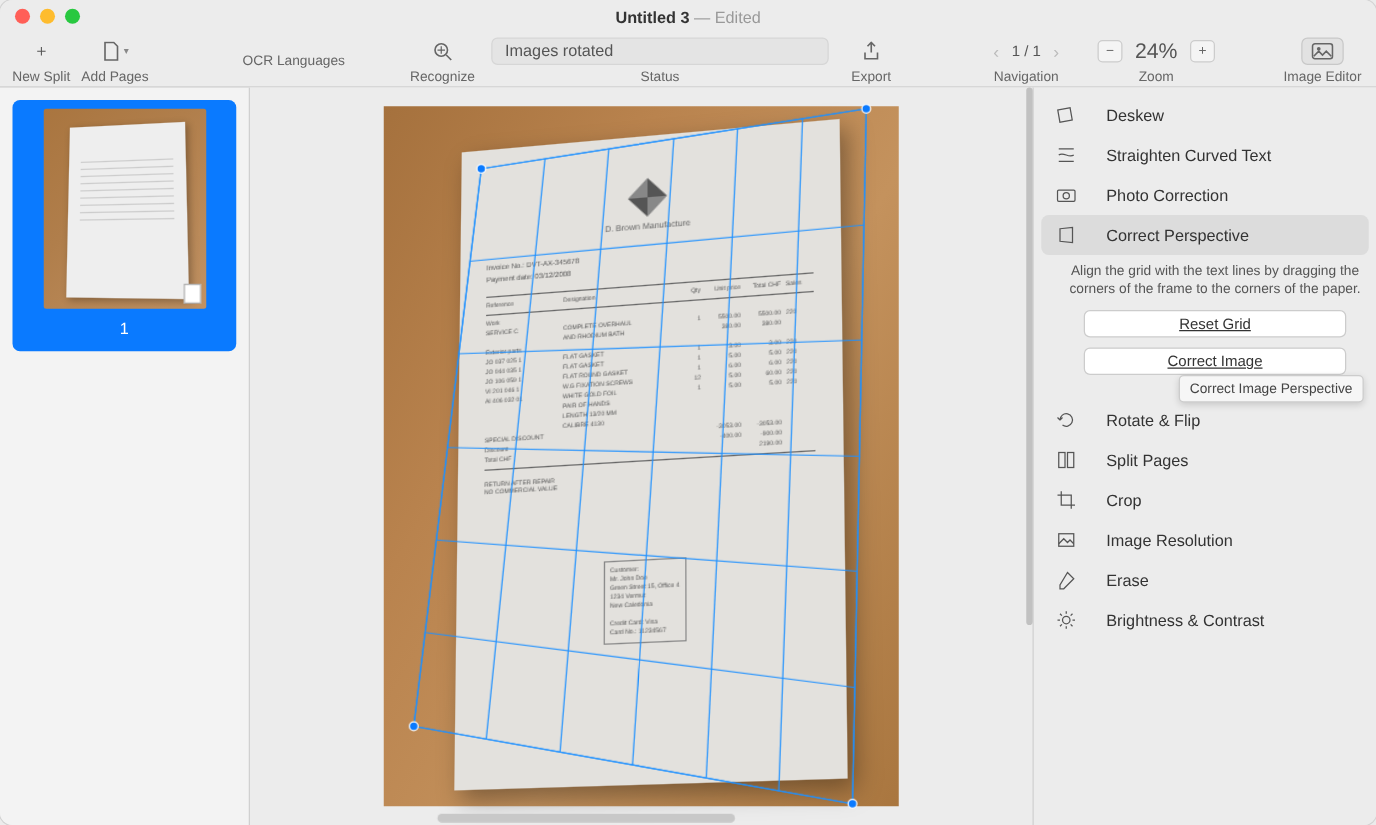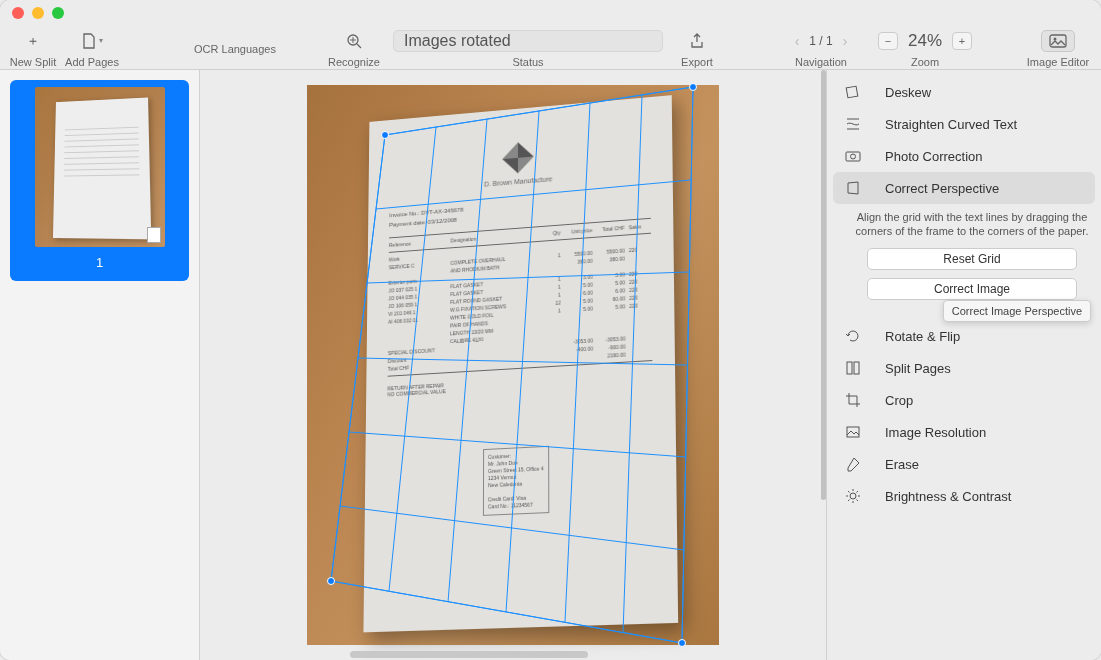--- a/index.html
+++ b/index.html
@@ -90,21 +90,21 @@
   clip-path: polygon(0 0, 100% 0, 50% 50%, 100% 100%, 0 100%, 50% 50%);
   transform: scaleX(0.8);
   opacity: .5;
 }
 .tb-status {
   height: 22px;
   background: #e4e4e4;
   border: 1px solid #d6d6d6;
   border-radius: 5px;
   padding: 0 10px;
-  font-size: 16px;
+  font-size: 13px;
   width: 270px;
   display: flex;
   align-items: center;
   color: #555;
 }
 .nav-group { display: flex; align-items: center; gap: 6px; }
 .nav-arrow { color: #bbb; font-size: 14px; padding: 0 4px; }
 .zoom-group { display: flex; align-items: center; gap: 2px; }
 .zoom-btn {
   width: 20px; height: 18px;
@@ -269,20 +269,21 @@
   margin: 0 auto 8px auto;
   height: 22px;
   background: #fff;
   border: 1px solid #ccc;
   border-radius: 5px;
   font-size: 12px;
   color: #333;
   text-align: center;
   line-height: 20px;
   cursor: default;
+  text-decoration: underline;
 }
 .tooltip {
   position: absolute;
   right: 10px;
   top: 230px;
   background: #f6f6f6;
   border: 1px solid #ccc;
   border-radius: 4px;
   padding: 4px 8px;
   font-size: 11px;
@@ -293,20 +294,24 @@
 </style>
 </head>
 <body>
 <div class="window">
 
 <div class="titlebar">
   <div class="traffic-lights">
     <div class="tl red"></div>
     <div class="tl yellow"></div>
     <div class="tl green"></div>
+  </div>
+  <div class="title-center">
+    <b>Untitled 3</b>
+    <span class="edited"> — <span>Edited</span></span>
   </div>
 </div>
 
 <div class="toolbar">
 
   <div class="tb-col" style="width:50px">
     <div class="tb-icon-row">
       <div class="tb-btn">
         <span>＋</span>
       </div>

